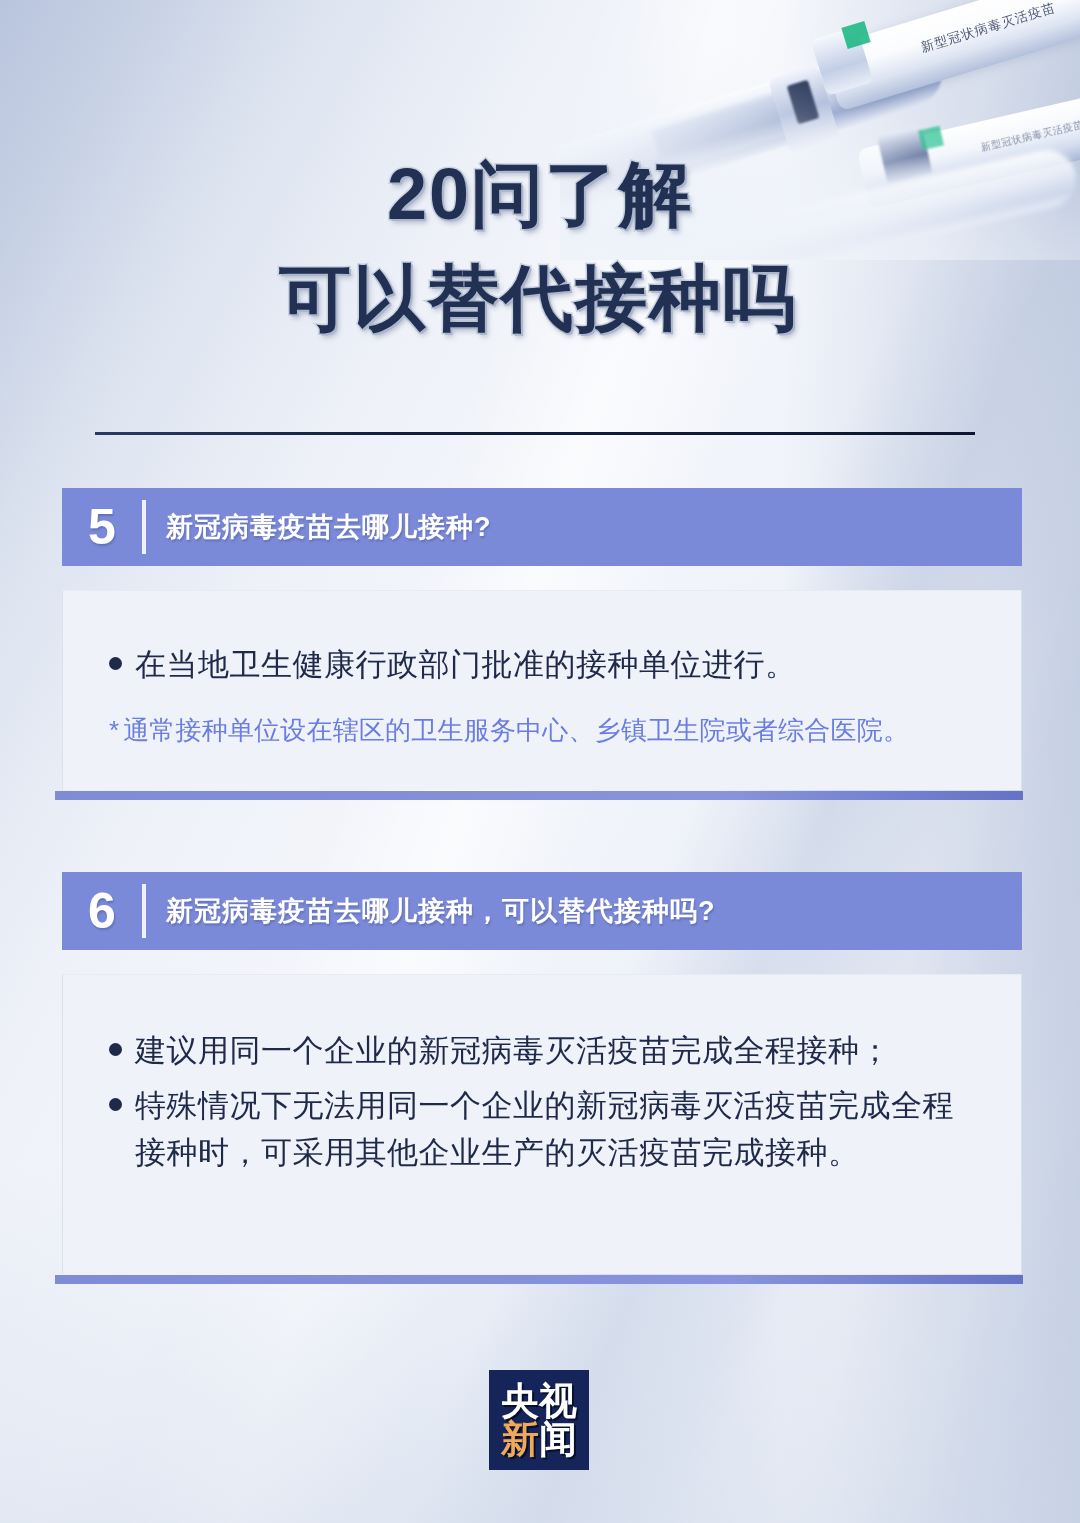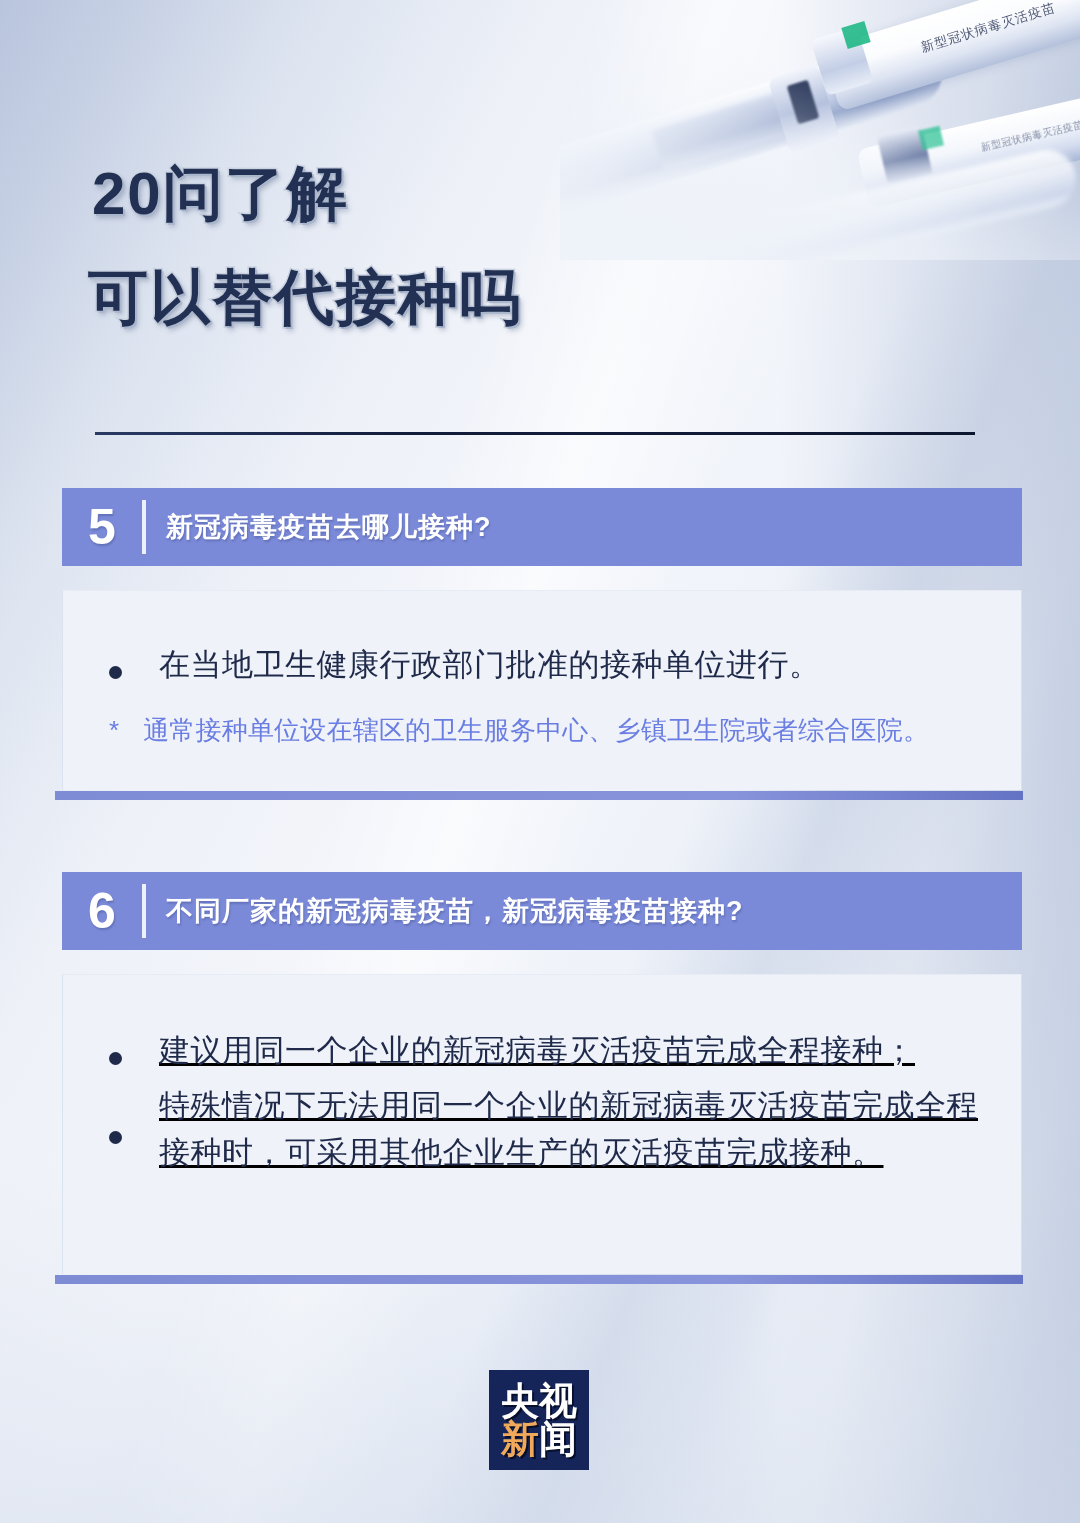--- a/index.html
+++ b/index.html
@@ -136,28 +136,29 @@
   #hero-wash {
     position:absolute; inset:0;
     background:
       radial-gradient(120% 90% at 15% 90%, rgba(238,242,249,.95) 0%, rgba(238,242,249,0) 55%),
       linear-gradient(200deg, rgba(255,255,255,0) 40%, rgba(238,242,249,.92) 88%);
   }
 
   
   #title-block { position:absolute; left:88px; top:140px; width:900px; }
   .title-line {
-    font-size:60px; font-weight:bold; line-height:108px;
+    font-size:72px; font-weight:bold; line-height:108px;
     letter-spacing:2px;
     color:#223054;
     -webkit-text-stroke:3px #ccd4e2;
     paint-order:stroke fill;
     text-shadow:
       2px 2px 0 #aab6cc,
       3px 4px 5px rgba(80,95,130,.35);
+    text-align: center;
   }
   #title-line-1 { margin-left:4px; }
   #title-line-2 { margin-top:-4px; }
 
   #title-rule {
     position:absolute; left:95px; top:432px; width:880px; height:3px;
     background:linear-gradient(90deg,#2a3a64,#121d3c 35%,#0e1730);
   }
 
   
@@ -193,38 +194,38 @@
     border-top:1px solid #e6ebf4;
     position:relative;
     padding:42px 36px 40px 46px;
   }
   .a-card::after {
     content:""; position:absolute; left:-8px; bottom:-10px;
     width:968px; height:9px;
     background:linear-gradient(90deg,#7e8cd6 0%,#8793da 70%,#6573c4 100%);
   }
   #a-card-5 { min-height:196px; padding-top:50px; }
-  #a-card-6 { min-height:300px; padding-top:52px; padding-bottom:64px;text-decoration:underline; }
-
-  .bullet-row { display:flex; align-items:center;gap:24px; }
+  #a-card-6 { min-height:300px; padding-top:52px; padding-bottom:64px; }
+
+  .bullet-row { display:flex; align-items:flex-start; }
   .bullet-dot {
     width:13px; height:13px; border-radius:50%;
     background:#1f2a4a;
     margin-top:16px; margin-right:13px; flex:0 0 auto;
   }
   .bullet-text {
     color:#1f2a4a; font-size:31px; line-height:47px; letter-spacing:.5px;
     flex:1;
   }
   .note-row { margin-top:22px; display:flex; align-items:flex-start; }
   .note-star {
     color:#6a7de2; font-size:26px; line-height:40px; margin-right:4px; flex:0 0 auto;
   }
   .note-text {
-    color:#6a7de2; font-size:26px; line-height:40px; letter-spacing:.2px;margin-left:20px;
+    color:#6a7de2; font-size:26px; line-height:40px; letter-spacing:.2px;
   }
   #a-card-6 .bullet-row + .bullet-row { margin-top:8px; }
 
   
   #logo {
     position:absolute; left:489px; top:1370px;
     width:100px; height:100px;
     background:#15255a;
     display:flex; flex-direction:column;
     align-items:center; justify-content:center;
@@ -284,21 +285,21 @@
       <span class="note-star">*</span>
       <span class="note-text">通常接种单位设在辖区的卫生服务中心、乡镇卫生院或者综合医院。</span>
     </div>
   </div>
 </div>
 
 <div class="qa" id="qa-6">
   <div class="q-header">
     <div class="q-num">6</div>
     <div class="q-divider"></div>
-    <div class="q-text">不同厂家的新冠病毒疫苗，新冠病毒疫苗接种?</div>
+    <div class="q-text">新冠病毒疫苗去哪儿接种，可以替代接种吗?</div>
   </div>
   <div class="a-card" id="a-card-6">
     <div class="bullet-row">
       <span class="bullet-dot"></span>
       <span class="bullet-text">建议用同一个企业的新冠病毒灭活疫苗完成全程接种；</span>
     </div>
     <div class="bullet-row">
       <span class="bullet-dot"></span>
       <span class="bullet-text">特殊情况下无法用同一个企业的新冠病毒灭活疫苗完成全程接种时，可采用其他企业生产的灭活疫苗完成接种。</span>
     </div>

